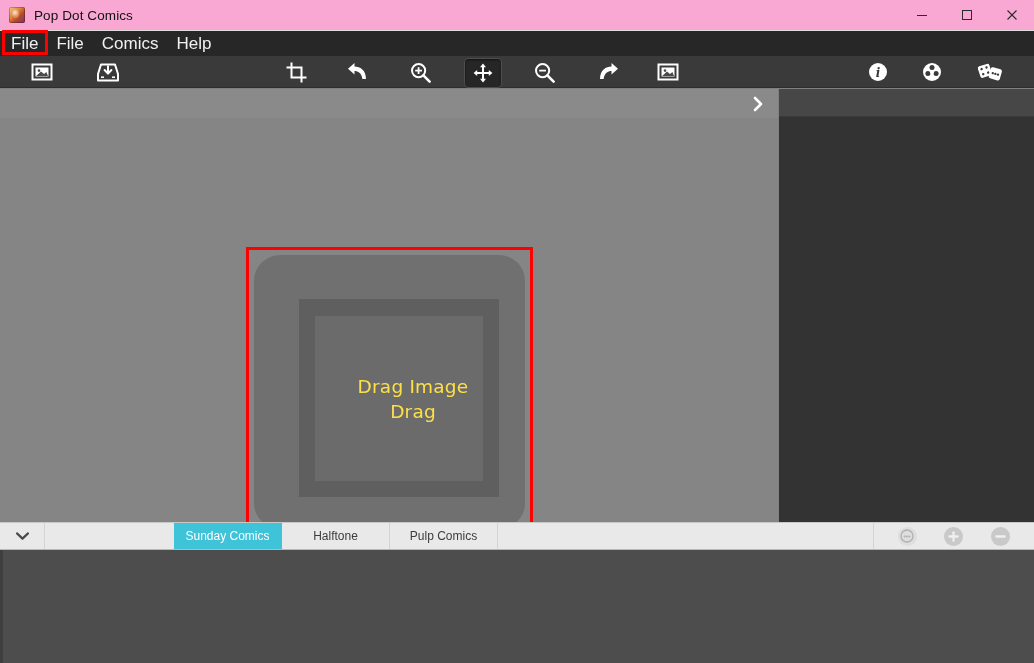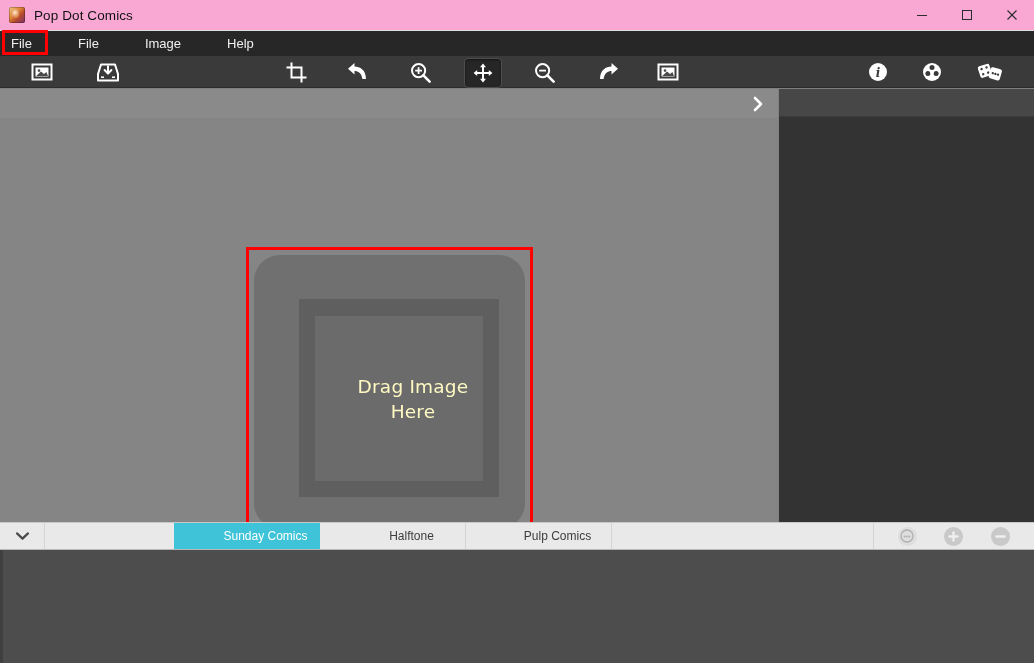--- a/index.html
+++ b/index.html
@@ -76,23 +76,23 @@
   .menubar {
     position: absolute;
     left: 0; top: 31px;
     width: 1034px; height: 25px;
     background: #272727;
     display: flex;
     align-items: center;
     box-sizing: border-box;
   }
   .menu-item {
-    font-size: 13px;
+    font-size: 17px;
     color: #f0f0f0;
-    padding: 0 23px;
+    padding: 0 9px;
     line-height: 25px;
     height: 25px;
     white-space: nowrap;
   }
   .menu-item.first { padding-left: 11px; }
   
   .hl-file {
     position: absolute;
     left: 2px; top: 30px;
     width: 46px; height: 25px;
@@ -182,21 +182,21 @@
     position: absolute;
     left: 16px; top: 17px;
     width: 168px; height: 165px;
     background: #6b6b6b;
     display: flex;
     align-items: center;
     justify-content: center;
     text-align: center;
   }
   .dropzone-text {
-    color: #fef9c3;
+    color: #fde047;
     font-size: 18.5px;
     line-height: 25px;
     font-family: "DejaVu Sans", sans-serif;
     letter-spacing: .2px;
     margin-left: 28px;
   }
 
   
   .right-panel {
     position: absolute;
@@ -236,21 +236,20 @@
   .tab-spacer-left { width: 129px; }
   .tab {
     width: 107px;
     display: flex;
     align-items: center;
     justify-content: center;
     font-size: 12px;
     color: #3c3c3c;
     border-right: 1px solid #d4d4d4;
     white-space: nowrap;
-    padding-left: 38px;
   }
   .tab.active {
     background: #3fc3d8;
     color: #ffffff;
     border-right-color: #3fc3d8;
   }
   .tab-fill {
     flex: 1 1 auto;
     border-right: 1px solid #d4d4d4;
   }
@@ -311,21 +310,21 @@
           <line x1="1.5" y1="1.5" x2="10.5" y2="10.5" stroke="currentColor" stroke-width="1.1"></line>
           <line x1="10.5" y1="1.5" x2="1.5" y2="10.5" stroke="currentColor" stroke-width="1.1"></line>
         </svg>
       </div>
     </div>
   </div>
 
   <div class="menubar">
     <div class="menu-item first">File</div>
     <div class="menu-item">File</div>
-    <div class="menu-item">Image</div>
+    <div class="menu-item">Comics</div>
     <div class="menu-item">Help</div>
   </div>
   <div class="hl-file"></div>
 
   <div class="toolbar">
 
     <div class="tb-btn" style="left:24px">
       <svg width="22" height="20" viewBox="0 0 22 20" aria-hidden="true">
         <rect x="1.5" y="2.5" width="19" height="15" fill="none" stroke="#fff" stroke-width="2"></rect>
         <rect x="4.5" y="5.5" width="13" height="9" fill="#fff"></rect>
@@ -440,21 +439,21 @@
         </svg>
       </div>
     </div>
 
     <div class="dropzone-wrap">
       <div class="dropzone-outer">
         <div class="dropzone-frame">
           <div class="dropzone-inner">
             <div class="dropzone-text">
               <span>Drag Image</span><br>
-              <span>Here</span>
+              <span>Drag</span>
             </div>
           </div>
         </div>
       </div>
       <div class="hl-drop"></div>
     </div>
   </div>
 
   <div class="right-panel">
     <div class="right-panel-top"></div>

